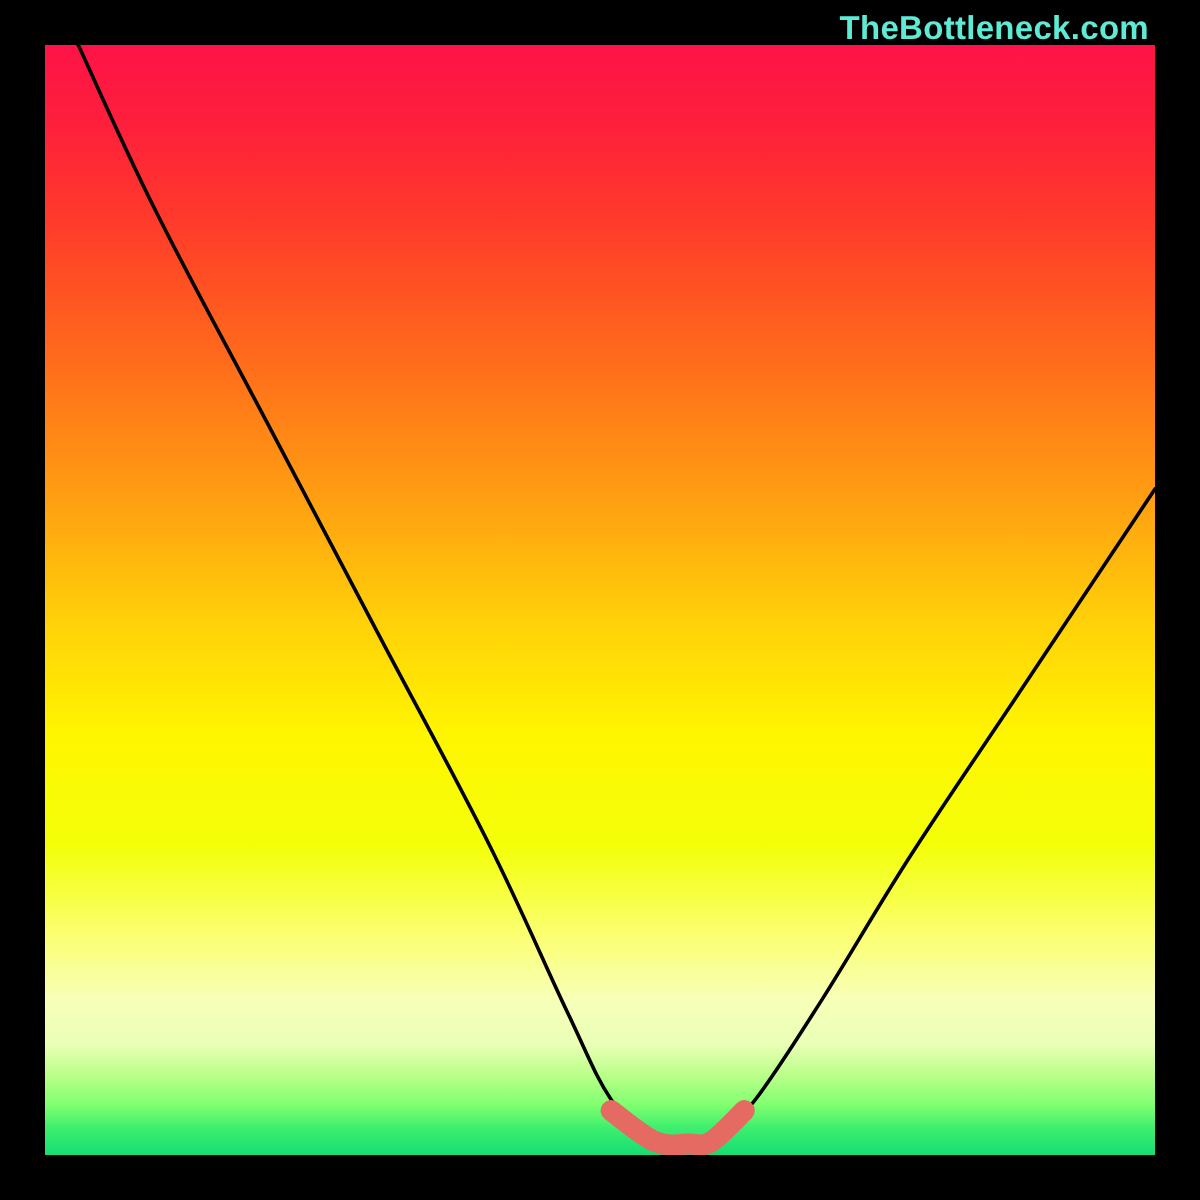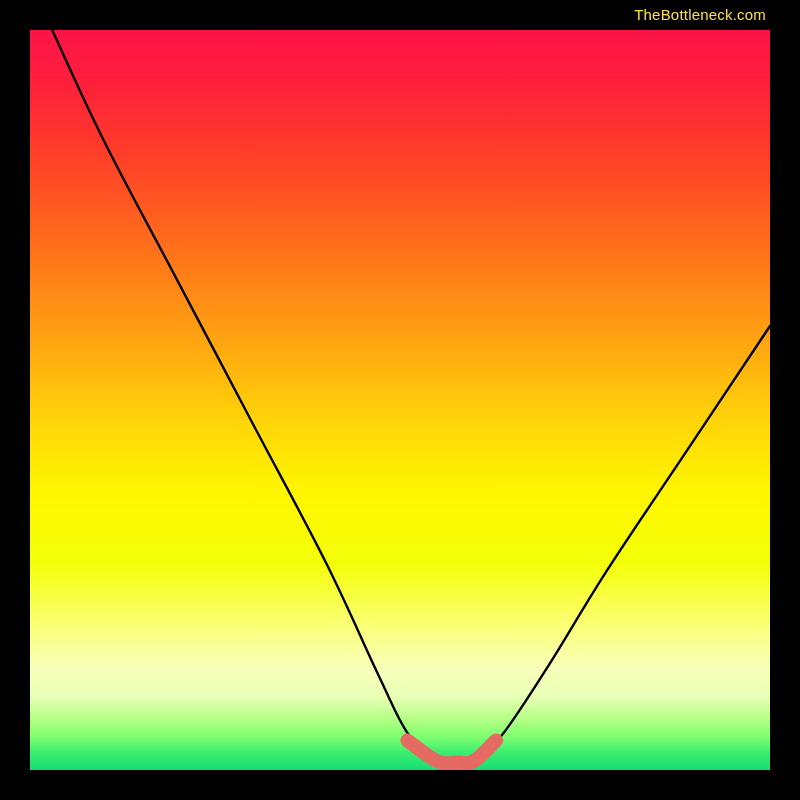--- a/index.html
+++ b/index.html
@@ -25,23 +25,23 @@
     overflow: hidden;
   }
   .gradient {
     position: absolute;
     inset: 0;
   }
   .watermark {
     position: absolute;
     top: 6px;
     right: 34px;
-    color: #fde047;
-    font-size: 15px;
-    font-weight: 400;
+    color: #5eead4;
+    font-size: 22px;
+    font-weight: 700;
     letter-spacing: 0.2px;
     user-select: none;
   }
   svg.curve {
     position: absolute;
     inset: 0;
   }
 </style>
 </head>
 <body>

